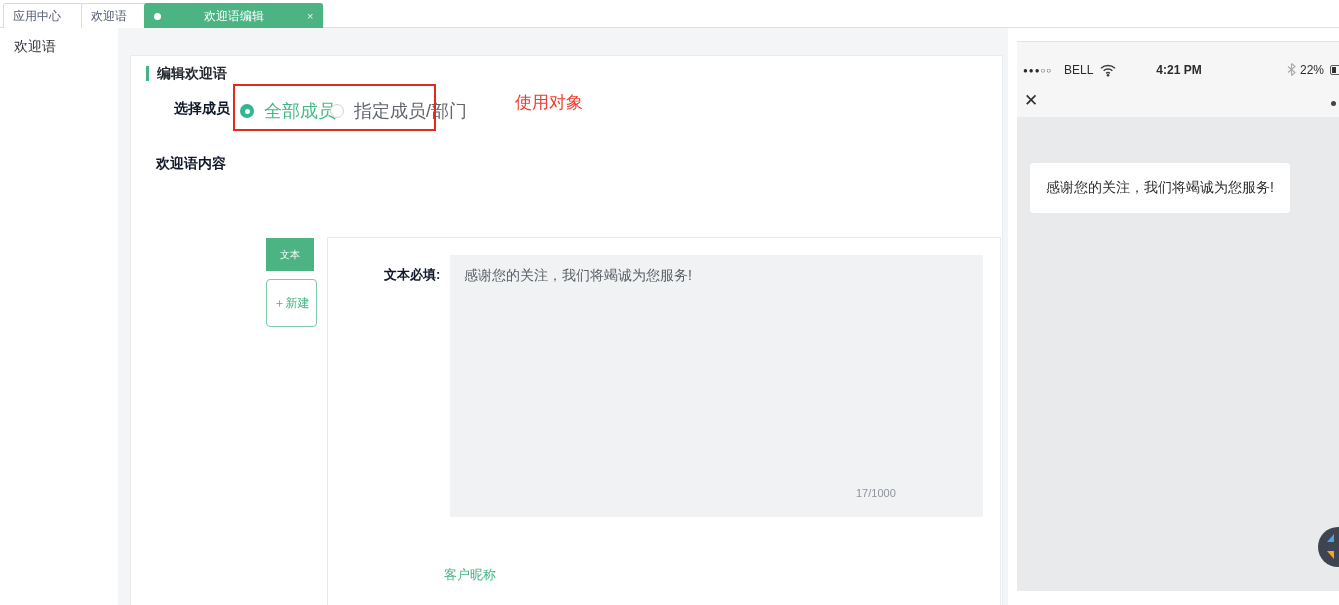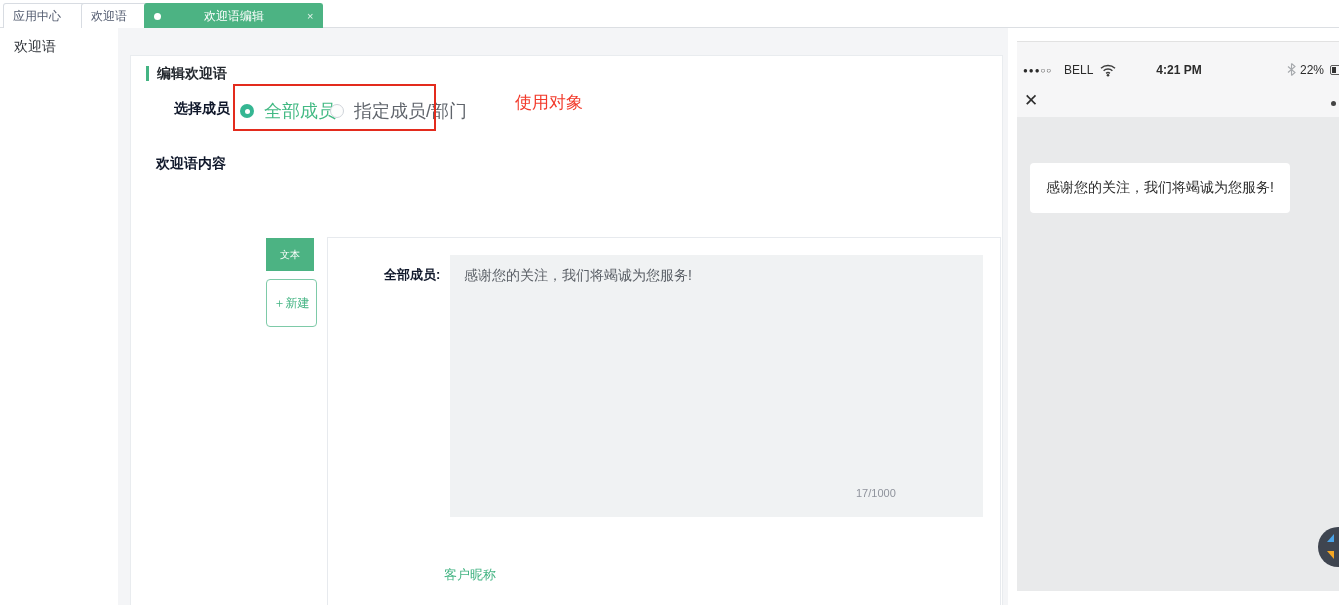--- a/index.html
+++ b/index.html
@@ -125,21 +125,21 @@
   </div>
   <div class="red-box"></div>
   <div class="red-note">使用对象</div>
 
   <div class="lbl lbl-content">欢迎语内容</div>
 
   <div class="type-tab">文本</div>
   <div class="new-btn">＋新建</div>
 
   <div class="panel"></div>
-  <div class="lbl lbl-msg">全部成员:</div>
+  <div class="lbl lbl-msg">文本必填:</div>
   <div class="msg-box">
     <textarea style="">感谢您的关注，我们将竭诚为您服务!</textarea>
   </div>
   <div class="counter">17/1000</div>
   <div class="nickname">客户昵称</div>
 
   <div class="phone">
     <div class="phone-top">
       <span class="st-dots">●●●○○</span>
       <span class="st-carrier">BELL</span>

